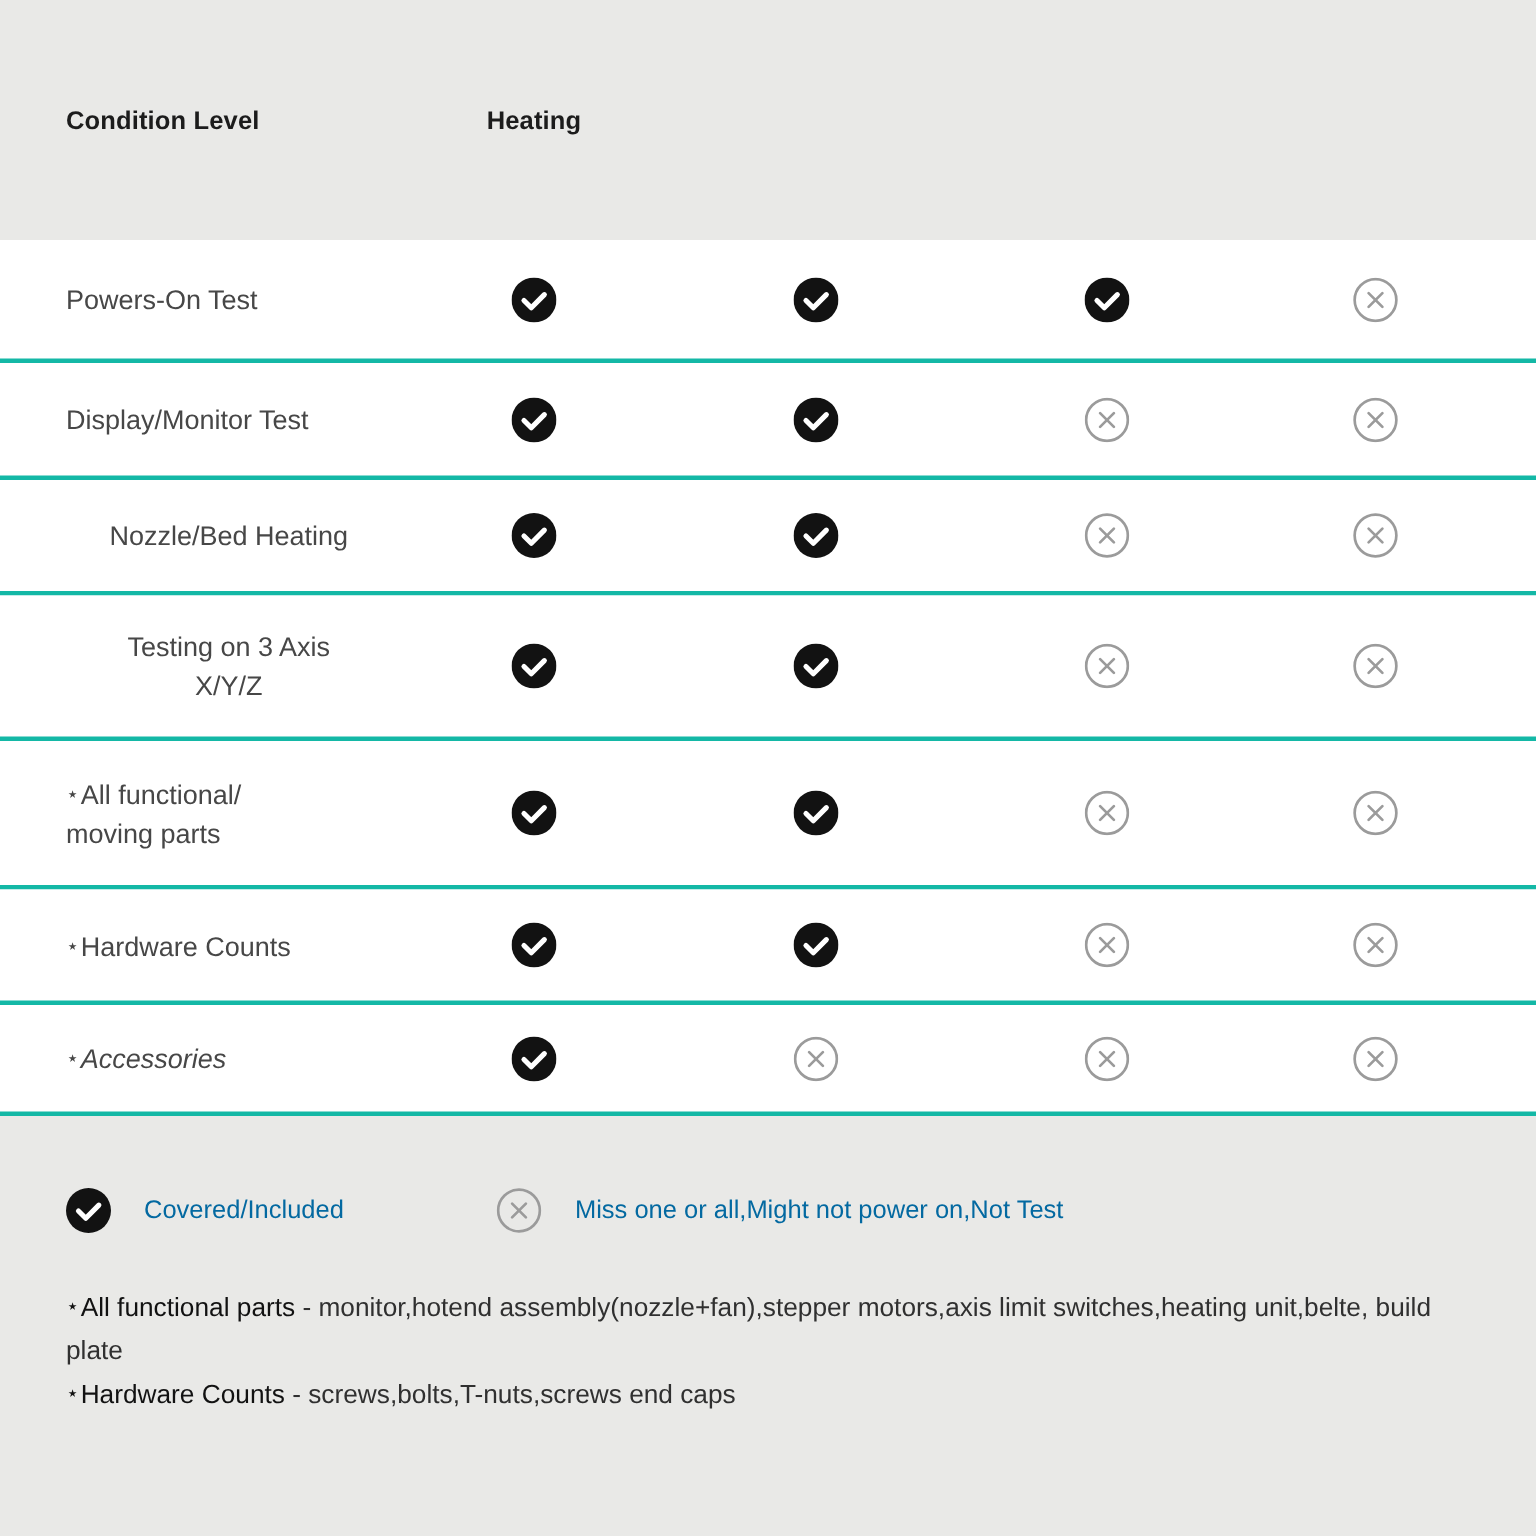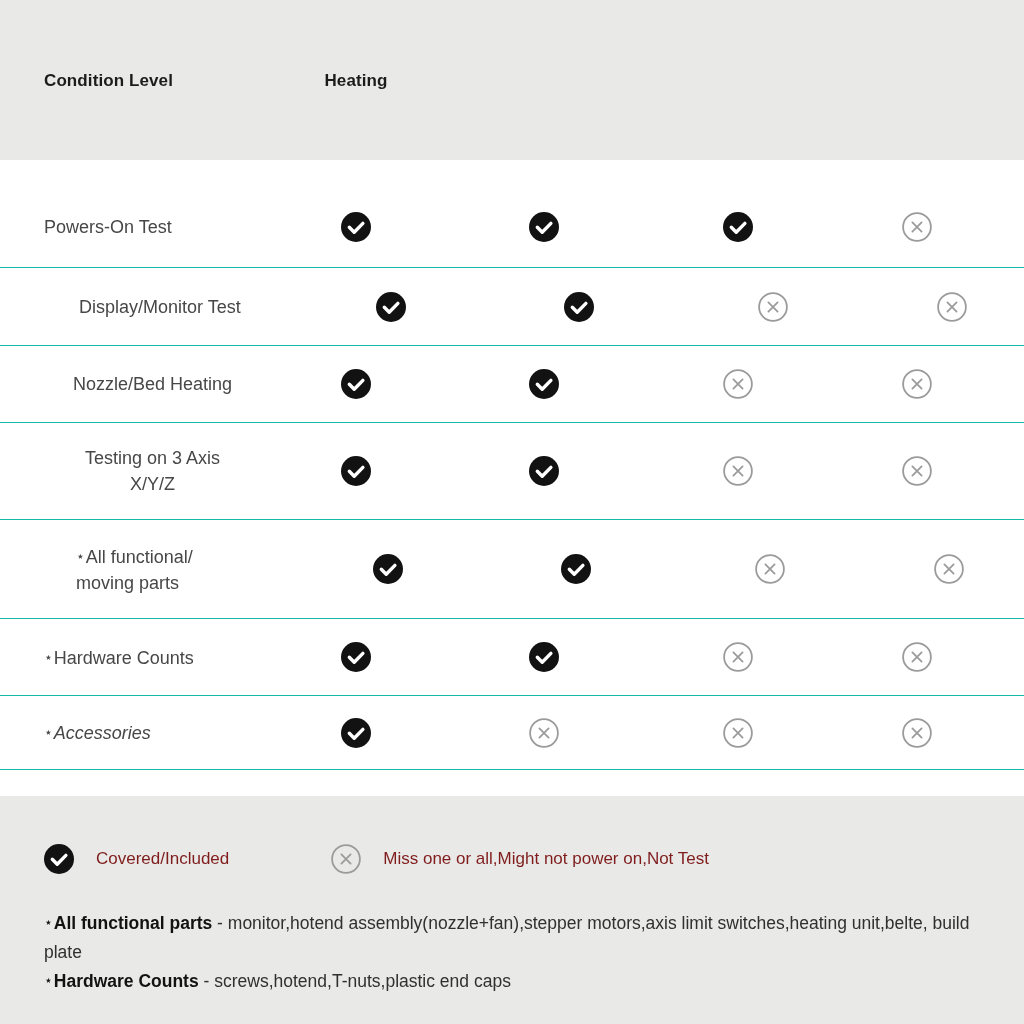--- a/index.html
+++ b/index.html
@@ -1,68 +1,68 @@
 <!DOCTYPE html>
 <html><head>
 <meta charset="utf-8">
 <style>
   html,body{margin:0;padding:0;}
   body{
     width:1024px;height:1024px;background:#ffffff;
     font-family:"Liberation Sans","DejaVu Sans",sans-serif;
     -webkit-font-smoothing:antialiased;overflow:hidden;
   }
-  .page{width:1024px;height:1024px;display:flex;flex-direction:column;gap:26px;}
+  .page{width:1024px;height:1024px;display:flex;flex-direction:column;}
   .band{background:#e9e9e7;}
   
   .head{
     height:160px;flex:0 0 160px;
     display:grid;grid-template-columns:261px 190px 186px 202px 156px;
     align-items:center;
   }
   .hcell{
     font-weight:700;font-size:17px;color:#1c1c1c;
     text-align:center;white-space:pre-line;line-height:23px;letter-spacing:.1px;
   }
   .hcell.first{text-align:left;padding-left:44px;}
   
   .tbody{flex:0 0 auto;background:#ffffff;}
   .row{
     display:grid;grid-template-columns:261px 190px 186px 202px 156px;
     align-items:center;background:#ffffff;
-    border-bottom:1px solid #14b8a6;box-sizing:border-box;
+    border-bottom:3px solid #14b8a6;box-sizing:border-box;
   }
   .row:nth-child(1){height:82px;}
-  .row:nth-child(2){height:78px;padding-left:35px;}
+  .row:nth-child(2){height:78px;}
   .row:nth-child(3){height:77px;text-align:center;}
   .row:nth-child(4){height:97px;text-align:center;}
-  .row:nth-child(5){height:99px;padding-left:32px;}
+  .row:nth-child(5){height:99px;}
   .row:nth-child(6){height:77px;}
   .row:nth-child(7){height:74px;font-style:italic;}
   .label{
     padding-left:44px;font-size:18px;color:#474747;
     line-height:26px;white-space:pre-line;
   }
   .star{font-size:14px;color:#474747;vertical-align:2px;margin-right:1px;}
   .cell{display:flex;justify-content:center;align-items:center;}
   .icon-slot{display:inline-flex;width:30px;height:30px;}
   .icon-slot svg{display:block;}
   
   .foot{flex:1 1 auto;padding-top:48px;box-sizing:border-box;}
   .legend{
     display:flex;align-items:center;
-    margin-left:44px;font-size:17px;color:#7f1d1d;
+    margin-left:44px;font-size:17px;color:#0369a1;
   }
   .legend .ltext{margin-left:22px;}
   .legend .icon2{margin-left:102px;}
   .notes{margin:34px 36px 0 44px;width:948px;}
   .notes p{
     margin:0;font-size:17.5px;line-height:28.5px;color:#303030;
   }
-  .notes .nbold{font-weight:700;color:#121212;}
+  .notes .nbold{font-weight:400;color:#121212;}
   .notes .star{font-size:14px;color:#121212;vertical-align:2px;}
 </style>
 </head>
 <body>
 
 <div class="page">
 
   <header class="band head">
     <div class="hcell first">Condition Level</div>
     <div class="hcell">Heating</div>
@@ -330,17 +330,17 @@
       <span class="icon-slot icon2" id="legend-cross">
           <svg width="30" height="30" viewBox="0 0 30 30">
             <circle cx="15" cy="15" r="13.9" fill="none" stroke="#9b9b9b" stroke-width="1.8"></circle>
             <path d="M10.4 10.4 L19.6 19.6 M19.6 10.4 L10.4 19.6" stroke="#9b9b9b" stroke-width="1.8" stroke-linecap="round"></path>
           </svg>
         </span>
       <span class="ltext">Miss one or all,Might not power on,Not Test</span>
     </div>
     <div class="notes" id="notes">
         <p><span class="star">⋆</span><span class="nbold">All functional parts</span><span> - monitor,hotend assembly(nozzle+fan),stepper motors,axis limit switches,heating unit,belte, build plate</span></p>
-        <p><span class="star">⋆</span><span class="nbold">Hardware Counts</span><span> - screws,hotend,T-nuts,plastic end caps</span></p>
+        <p><span class="star">⋆</span><span class="nbold">Hardware Counts</span><span> - screws,bolts,T-nuts,screws end caps</span></p>
       </div>
   </footer>
 
 </div>
 
 </body></html>

